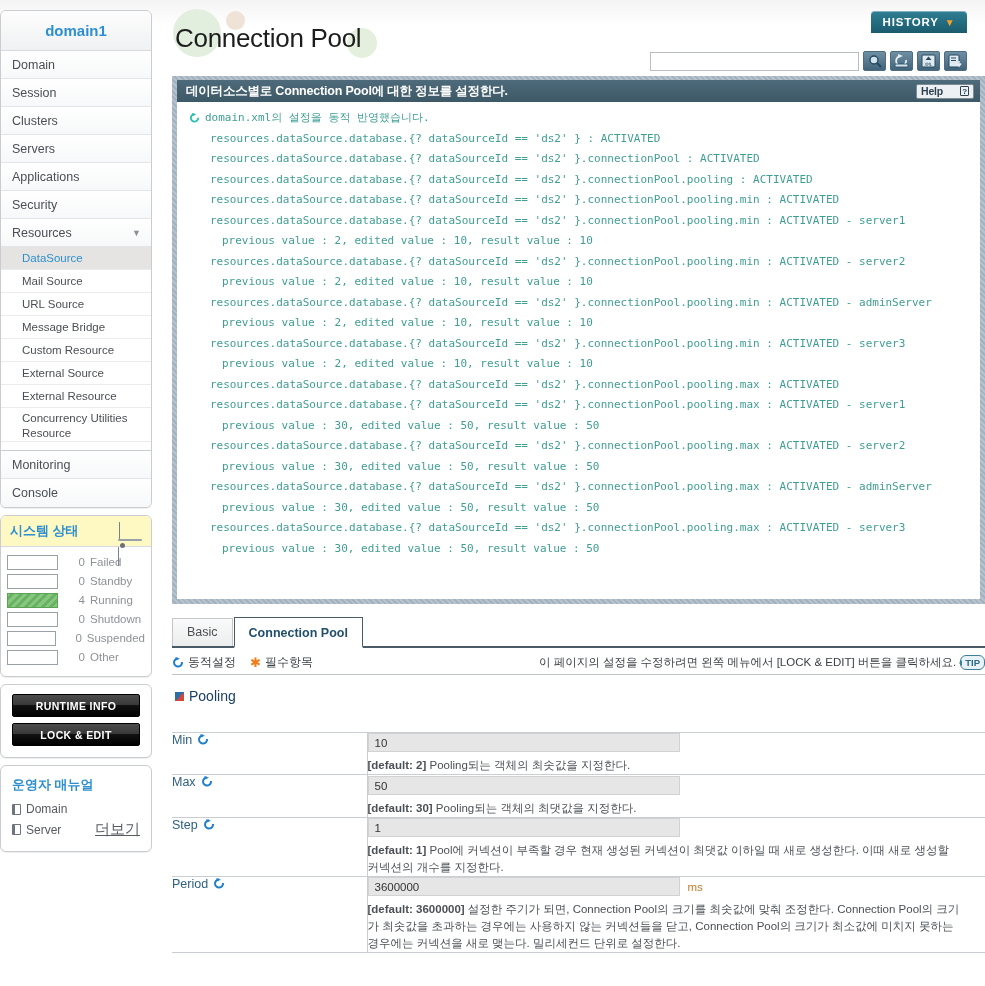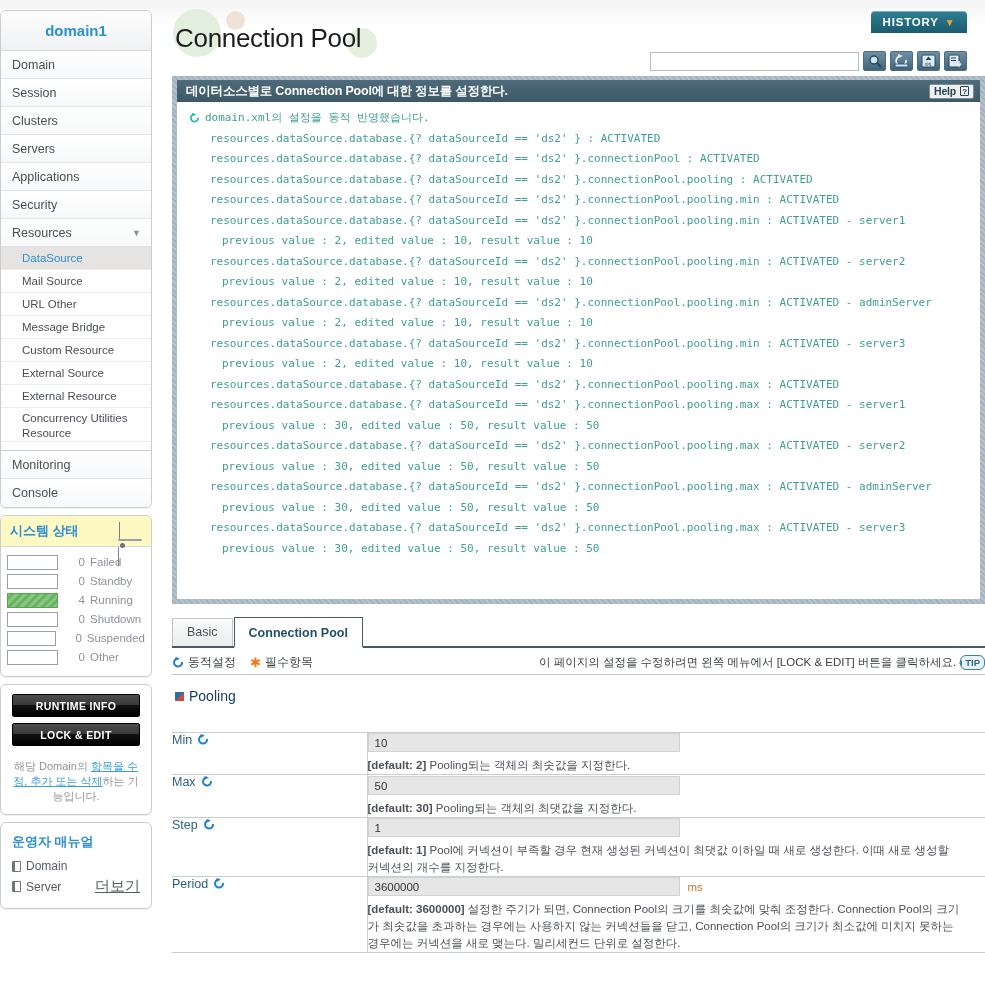--- a/index.html
+++ b/index.html
@@ -180,21 +180,21 @@
   }
   .log-title {
     height: 22px;
     background: linear-gradient(#4e6b7b,#3d5866);
     color:#fff; font-size:12.5px; font-weight:bold;
     display:flex; align-items:center; padding:0 6px 0 9px;
     letter-spacing:-.2px;
   }
   .help-btn {
     margin-left:auto;
-    display:flex; align-items:center; gap:4px;
+    display:flex; align-items:center; gap:17px;
     background:#eef1f3; border:1px solid #7e8c96;
     color:#2d4250; font-size:10.5px; font-weight:bold;
     padding:0 4px; height:15px; border-radius:2px; cursor:pointer;
   }
   .help-btn .q {
     display:inline-block; border:1px solid #2d4250; font-size:8px;
     width:9px; height:10px; line-height:9px; text-align:center; border-radius:1px;
   }
   .log-body {
     background:#fff; height: 497px; overflow:hidden;
@@ -341,21 +341,21 @@
       </div>
 
       <div class="sub-list">
         <div class="sub-item active">
           <span>DataSource</span>
         </div>
         <div class="sub-item">
           <span>Mail Source</span>
         </div>
         <div class="sub-item">
-          <span>URL Other</span>
+          <span>URL Source</span>
         </div>
         <div class="sub-item">
           <span>Message Bridge</span>
         </div>
         <div class="sub-item">
           <span>Custom Resource</span>
         </div>
         <div class="sub-item">
           <span>External Source</span>
         </div>
@@ -414,23 +414,20 @@
           <span class="sys-count">0</span>
           <span class="sys-label">Other</span>
         </div>
       </div>
     </div>
 
     <div class="side-card">
       <div class="btn-wrap">
         <div class="btn-dark">RUNTIME INFO</div>
         <div class="btn-dark">LOCK &amp; EDIT</div>
-      </div>
-      <div class="lock-note">
-        <span>해당 Domain의 </span><a href="#">항목을 수정, 추가 또는 삭제</a><span>하는 기능입니다.</span>
       </div>
     </div>
 
     <div class="side-card">
       <div class="manual-head">운영자 매뉴얼</div>
       <div class="manual-row">
         <span class="bookicon"></span>
         <span>Domain</span>
       </div>
       <div class="manual-row">

